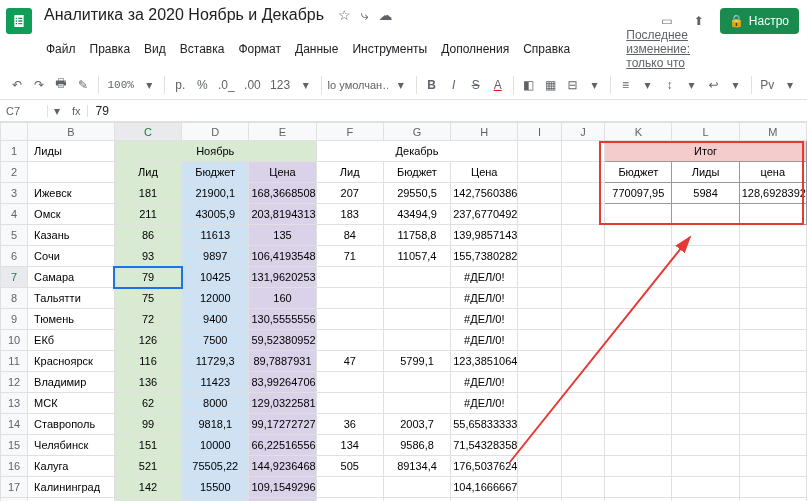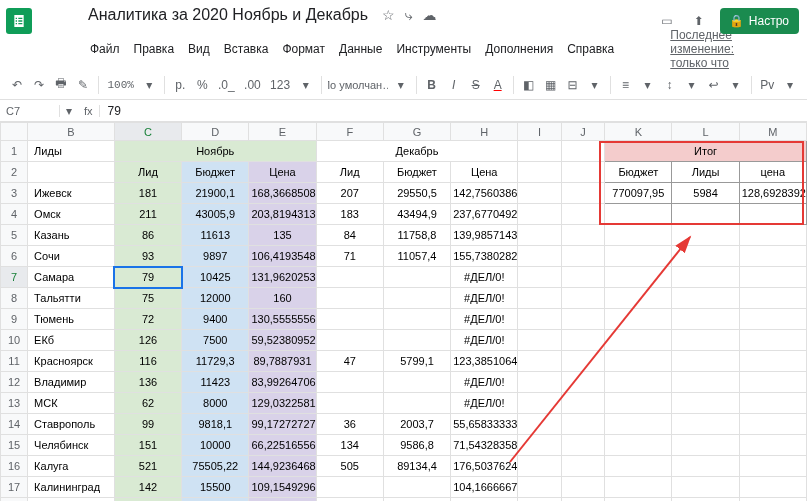--- a/index.html
+++ b/index.html
@@ -1,19 +1,19 @@
 <!DOCTYPE html>
 <html><head>
 <meta charset="utf-8">
 <style>
   * { box-sizing: border-box; margin: 0; padding: 0; }
   body { font-family: Arial, "Helvetica Neue", sans-serif; font-size: 12px; color: #202124; background: #fff; width: 807px; height: 501px; overflow: hidden; position: relative; }
 
   
-  .header { display: flex; align-items: flex-start; padding: 4px 8px 0 6px; gap: 44px; }
+  .header { display: flex; align-items: flex-start; padding: 4px 8px 0 6px; }
   .logo { width: 26px; height: 26px; background: #0f9d58; border-radius: 3px; display: flex; align-items: center; justify-content: center; color: #fff; font-size: 13px; margin-top: 4px; margin-right: 8px; flex-shrink: 0; }
   .logo svg { width: 16px; height: 16px; fill: #fff; }
   .title-area { flex: 1; min-width: 0; }
   .doc-title-row { display: flex; align-items: center; gap: 10px; }
   .doc-title { font-size: 16px; color: #202124; padding: 2px 4px; }
   .title-icon { color: #5f6368; font-size: 14px; cursor: pointer; }
   .menubar { display: flex; gap: 2px; margin-top: 2px; align-items: center; }
   .menubar span.menu-item { padding: 2px 6px; font-size: 12px; color: #202124; cursor: pointer; border-radius: 3px; }
   .last-edit { color: #5f6368; text-decoration: underline; font-size: 12px; padding-left: 8px; cursor: pointer; margin-left: 40px; }
   .header-right { display: flex; align-items: center; gap: 10px; margin-left: auto; padding-top: 4px; }
@@ -22,21 +22,21 @@
 
   
   .toolbar { display: flex; align-items: center; padding: 4px 8px; border-bottom: 1px solid #e0e0e0; gap: 4px; color: #5f6368; font-size: 12px; height: 30px; }
   .t-btn { padding: 2px 3px; cursor: pointer; display: inline-flex; align-items: center; justify-content: center; border-radius: 2px; min-width: 18px; height: 20px; }
   .t-sep { width: 1px; height: 18px; background: #e0e0e0; margin: 0 2px; }
   .zoom { font-size: 11px; font-family: Liberation Mono, monospace; }
   .font-name { font-size: 11px; max-width: 60px; white-space: nowrap; overflow: hidden; }
 
   
   .formula-bar { display: flex; align-items: center; border-bottom: 1px solid #e0e0e0; height: 22px; font-size: 12px; }
-  .name-box { width: 60px; padding: 0 6px; border-right: 1px solid #e0e0e0; color: #5f6368; font-size: 11px; }
+  .name-box { width: 48px; padding: 0 6px; border-right: 1px solid #e0e0e0; color: #5f6368; font-size: 11px; }
   .fx { padding: 0 6px; color: #5f6368; font-size: 11px; border-right: 1px solid #e0e0e0; }
   .formula-input { padding: 0 8px; font-size: 12px; color: #202124; }
 
   
   .grid-wrap { position: relative; }
   table.sheet { border-collapse: collapse; table-layout: fixed; width: 100%; }
   table.sheet th, table.sheet td { border: 1px solid #e0e0e0; font-size: 11px; text-align: center; vertical-align: middle; background: #fff; overflow: hidden; white-space: nowrap; }
   table.sheet thead th { background: #f8f9fa; color: #5f6368; height: 18px; font-weight: normal; }
   table.sheet tbody th { background: #f8f9fa; color: #5f6368; width: 26px; font-weight: normal; height: 21px; }
   table.sheet td { height: 21px; padding: 0 2px; color: #000; }

